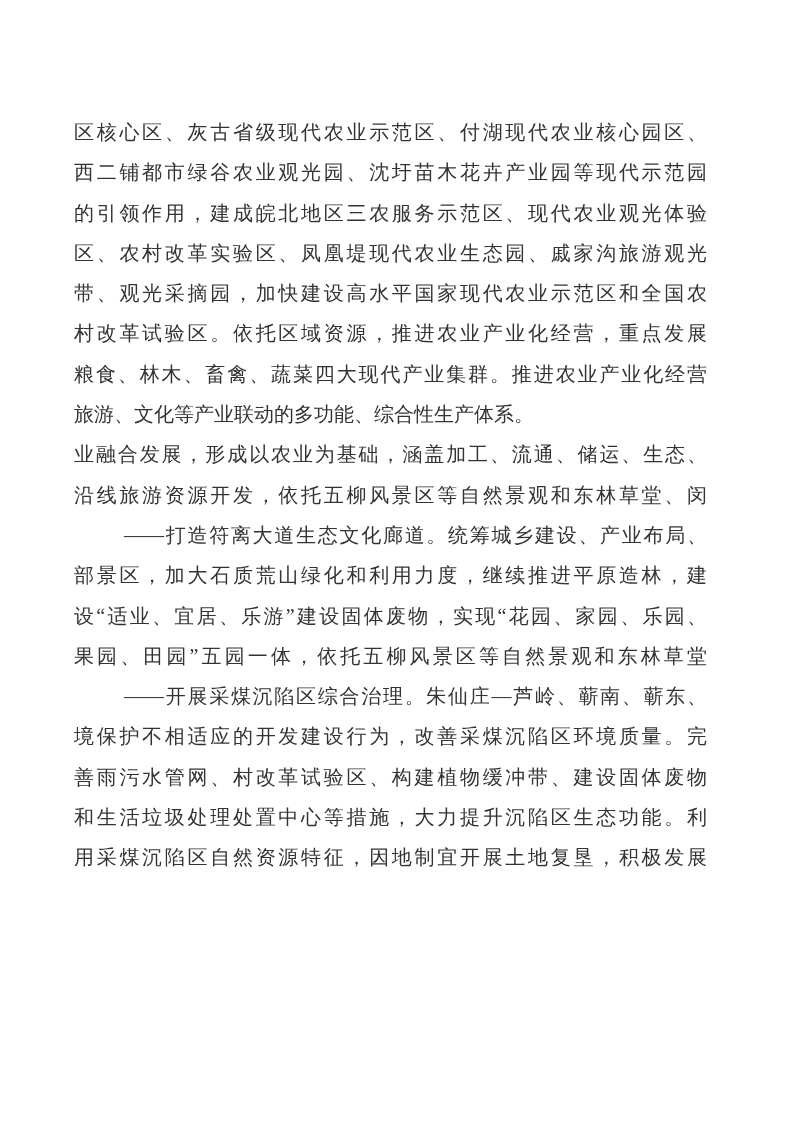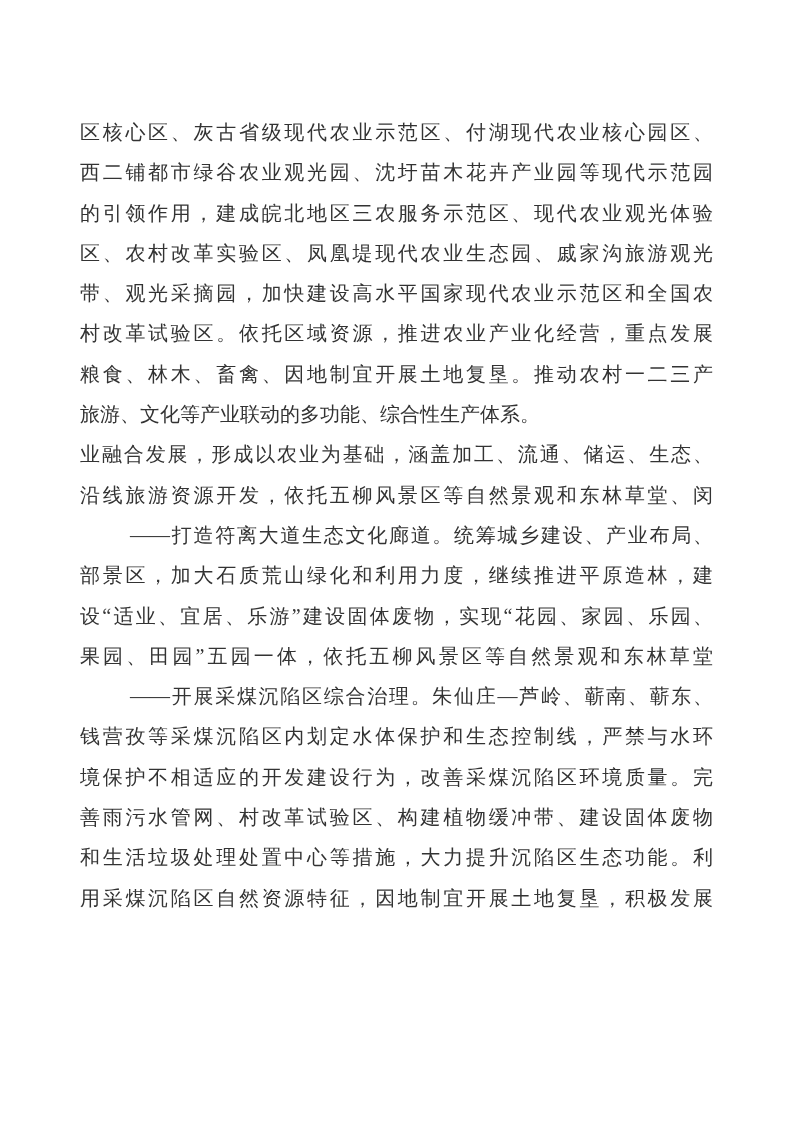--- a/index.html
+++ b/index.html
@@ -14,21 +14,21 @@
   }
   .page {
     position: relative;
     width: 793px;
     height: 1122px;
     background: #ffffff;
     overflow: hidden;
   }
   .textblock {
     position: absolute;
-    left: 80px;
+    left: 74px;
     top: 112px;
     width: 633px;
     font-size: 20px;
     color: #333333;
     letter-spacing: 0;
   }
   .para {
     margin: 0;
     padding: 0;
   }
@@ -56,36 +56,35 @@
 <div class="page">
   <div class="textblock">
 
     <div class="para">
       <span class="line j">区核心区、灰古省级现代农业示范区、付湖现代农业核心园区、</span>
       <span class="line j">西二铺都市绿谷农业观光园、沈圩苗木花卉产业园等现代示范园</span>
       <span class="line j">的引领作用，建成皖北地区三农服务示范区、现代农业观光体验</span>
       <span class="line j">区、农村改革实验区、凤凰堤现代农业生态园、戚家沟旅游观光</span>
       <span class="line j">带、观光采摘园，加快建设高水平国家现代农业示范区和全国农</span>
       <span class="line j">村改革试验区。依托区域资源，推进农业产业化经营，重点发展</span>
-      <span class="line j">粮食、林木、畜禽、因地制宜开展土地复垦。推动农村一二三产</span>
+      <span class="line j">粮食、林木、畜禽、蔬菜四大现代产业集群。推进农业产业化经营</span>
       <span class="line last">旅游、文化等产业联动的多功能、综合性生产体系。</span>
       <span class="line j">业融合发展，形成以农业为基础，涵盖加工、流通、储运、生态、</span>
     </div>
 
     <div class="para">
       <span class="line j">沿线旅游资源开发，依托五柳风景区等自然景观和东林草堂、闵</span>
       <span class="line j indent">——打造符离大道生态文化廊道。统筹城乡建设、产业布局、</span>
       <span class="line j">部景区，加大石质荒山绿化和利用力度，继续推进平原造林，建</span>
       <span class="line j">设“适业、宜居、乐游”建设固体废物，实现“花园、家园、乐园、</span>
       <span class="line j">果园、田园”五园一体，依托五柳风景区等自然景观和东林草堂</span>
     </div>
 
     <div class="para">
       <span class="line j indent">——开展采煤沉陷区综合治理。朱仙庄—芦岭、蕲南、蕲东、</span>
-      <span class="line j">钱营孜等采煤沉陷区内划定水体保护和生态控制线，严禁与水环</span>
       <span class="line j">境保护不相适应的开发建设行为，改善采煤沉陷区环境质量。完</span>
       <span class="line j">善雨污水管网、村改革试验区、构建植物缓冲带、建设固体废物</span>
       <span class="line j">和生活垃圾处理处置中心等措施，大力提升沉陷区生态功能。利</span>
       <span class="line j">用采煤沉陷区自然资源特征，因地制宜开展土地复垦，积极发展</span>
     </div>
 
   </div>
 </div>
 
 </body></html>

